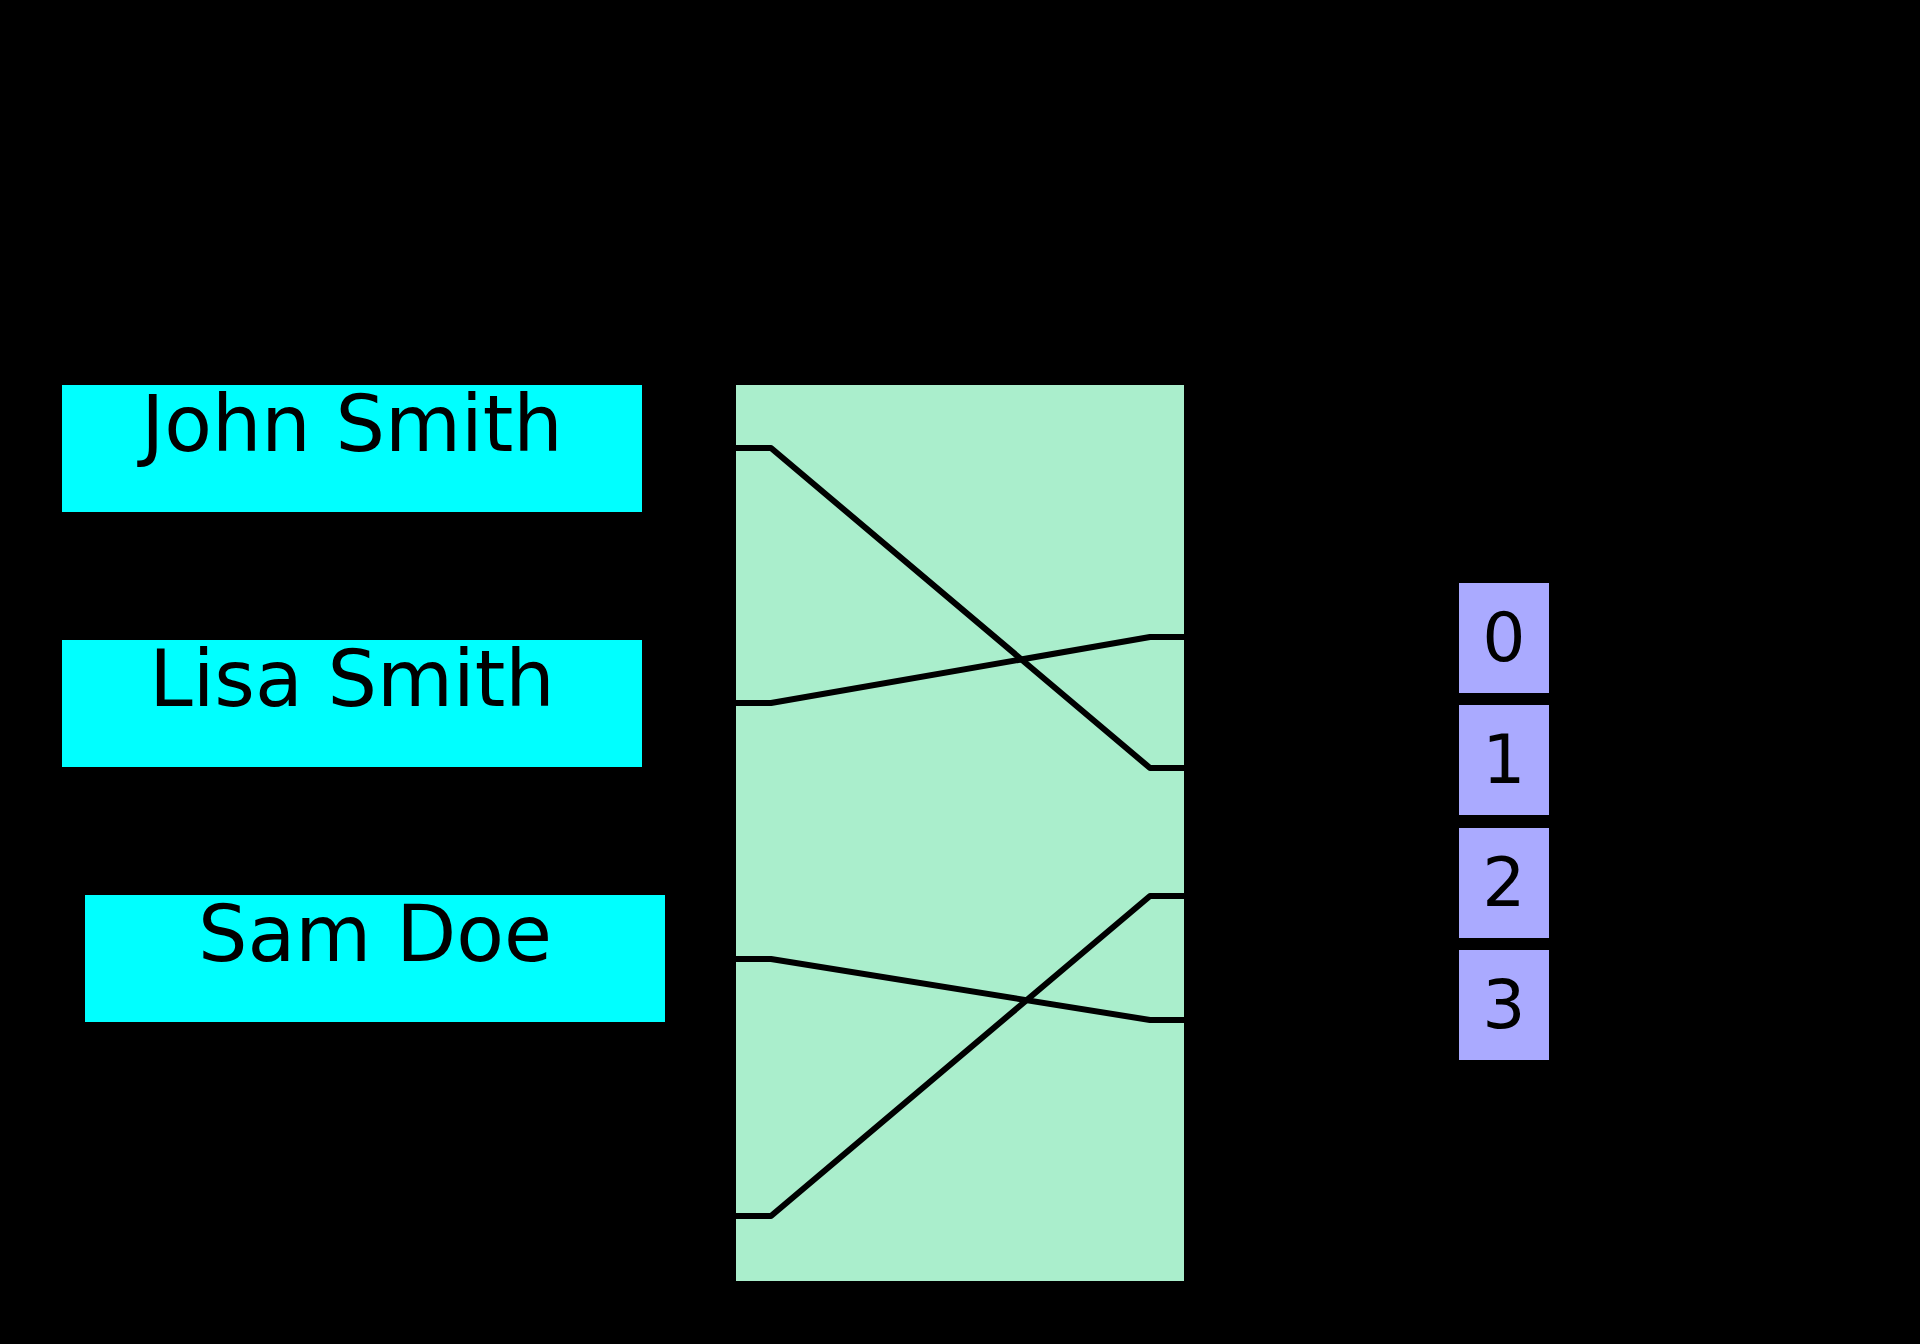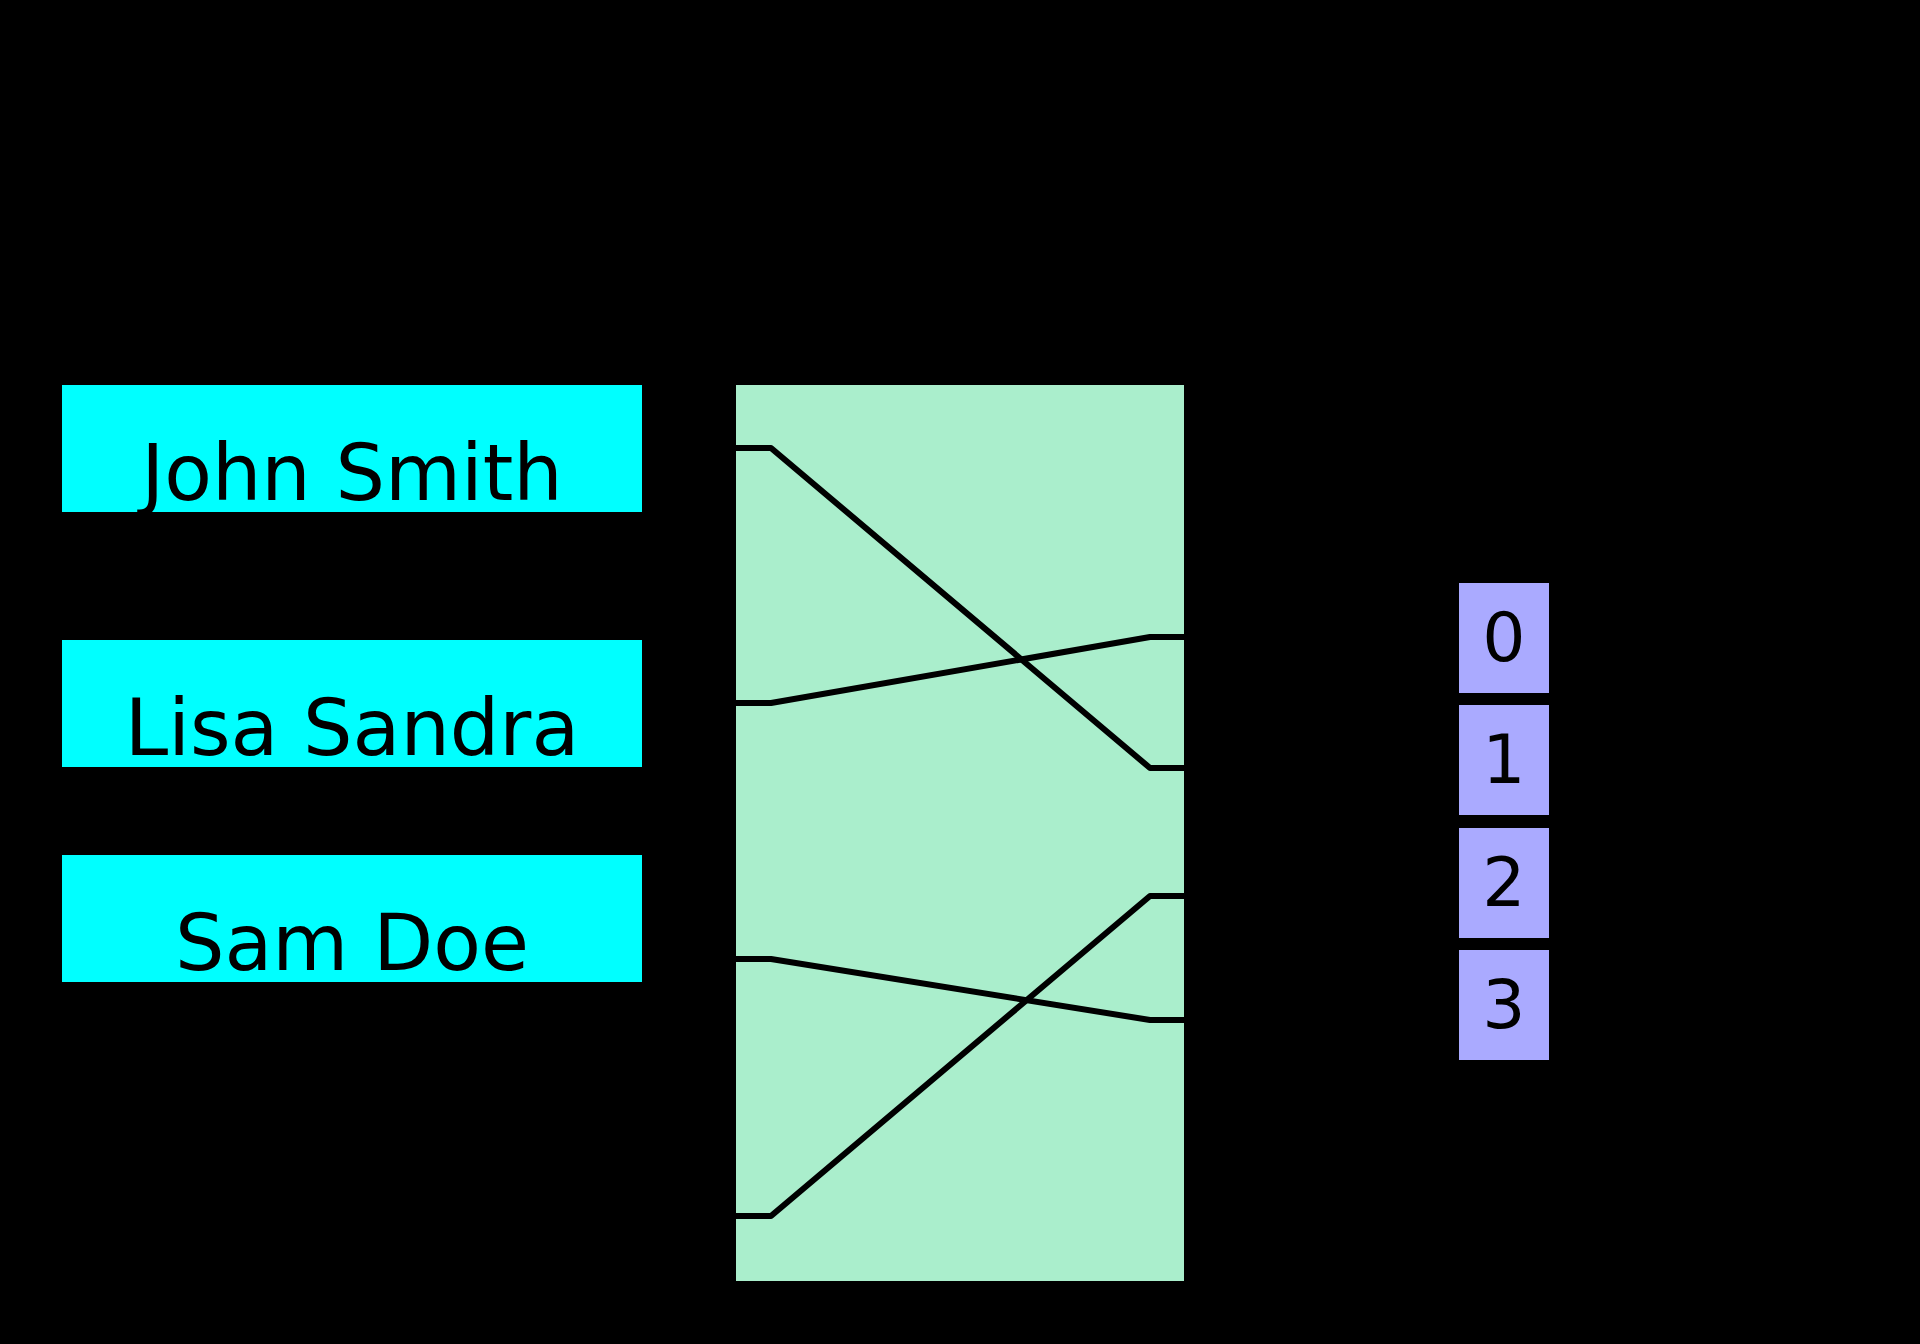--- a/index.html
+++ b/index.html
@@ -30,29 +30,29 @@
   .wires polyline{
     fill:none;
     stroke:var(--line);
     stroke-width:6;
     stroke-linejoin:round;
   }
   .key-box{
     position:absolute;
     left:62px;width:580px;height:127px;
     background:var(--key-fill);
-    display:flex;align-items:flex-end;justify-content:center;
+    display:flex;align-items:flex-start;justify-content:center;
     color:var(--text);
     font-size:78px;
     line-height:1;
     white-space:nowrap;
   }
   .key-0{top:385px;}
   .key-1{top:640px;}
-  .key-2{top:855px;}
+  .key-2{top:895px;margin-left:23px;}
   .key-3{top:1151px;}
   .bucket{
     position:absolute;
     left:1459px;width:90px;height:110px;
     background:var(--bucket-fill);
     display:flex;align-items:center;justify-content:center;
     color:var(--text);
     font-size:68px;
     line-height:1;
   }
@@ -72,21 +72,21 @@
       <polyline points="642,448 771,448 1150,768 1184,768"></polyline>
       <polyline points="642,703 771,703 1150,637 1184,637"></polyline>
       <polyline points="642,959 771,959 1150,1020 1184,1020"></polyline>
       <polyline points="642,1216 771,1216 1150,896 1184,896"></polyline>
     </svg>
 
   <div class="key-box key-0">
     <span>John Smith</span>
   </div>
   <div class="key-box key-1">
-    <span>Lisa Sandra</span>
+    <span>Lisa Smith</span>
   </div>
   <div class="key-box key-2">
     <span>Sam Doe</span>
   </div>
 
   <div class="bucket bucket-0">
     <span>0</span>
   </div>
   <div class="bucket bucket-1">
     <span>1</span>

